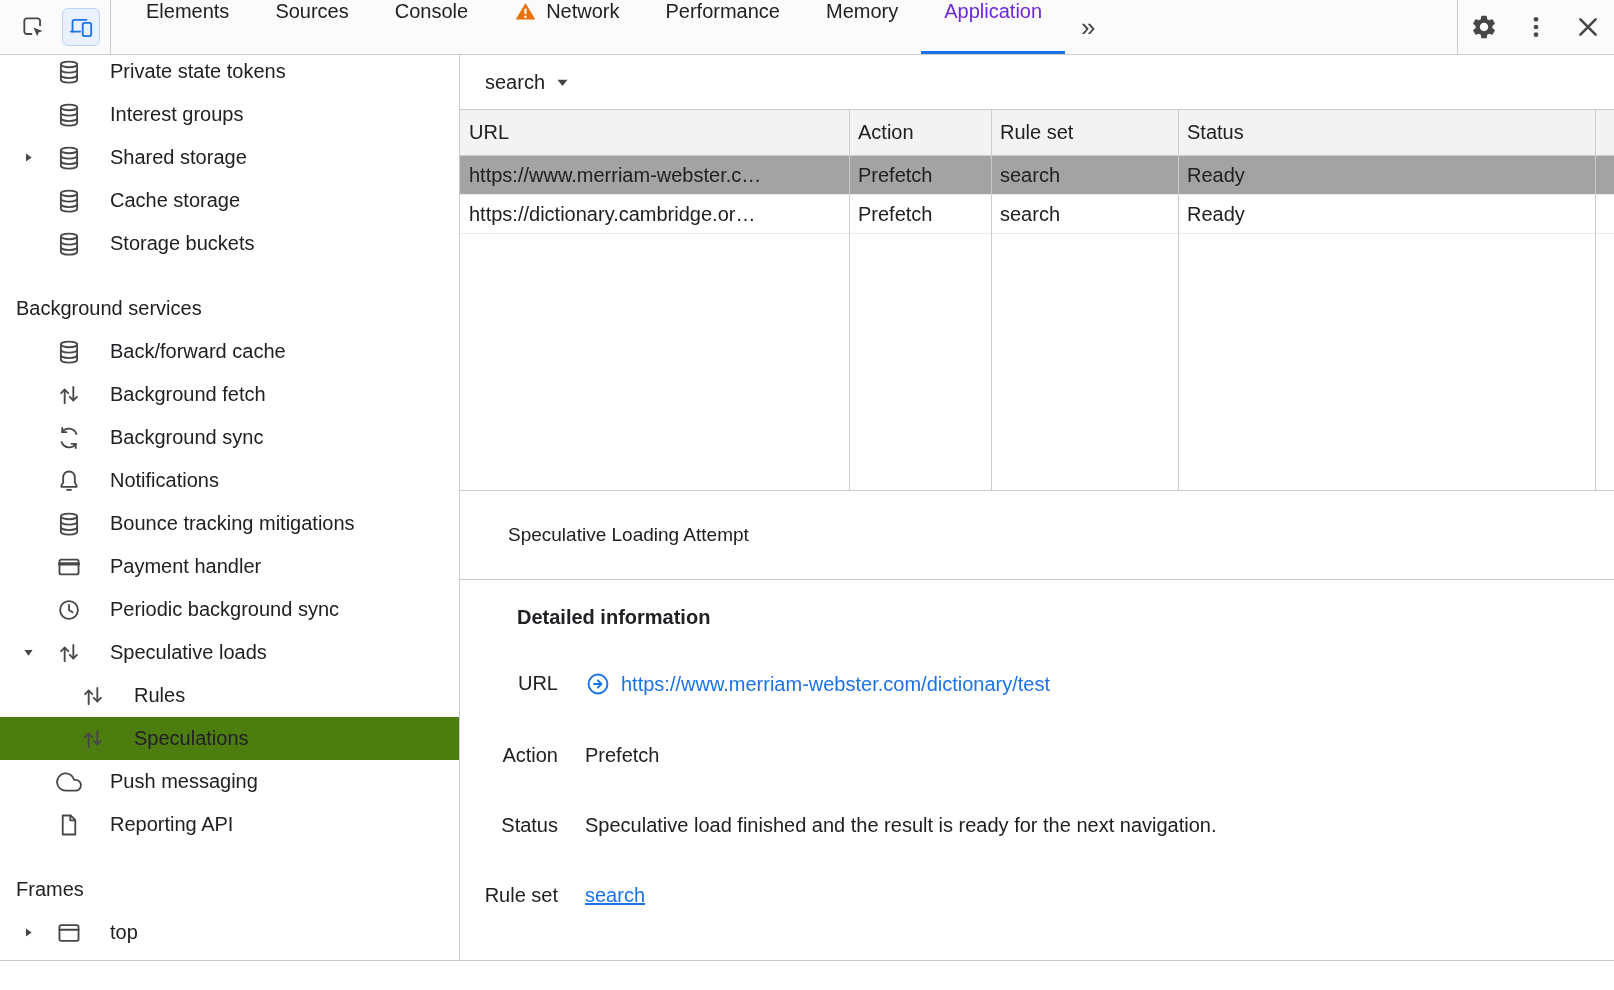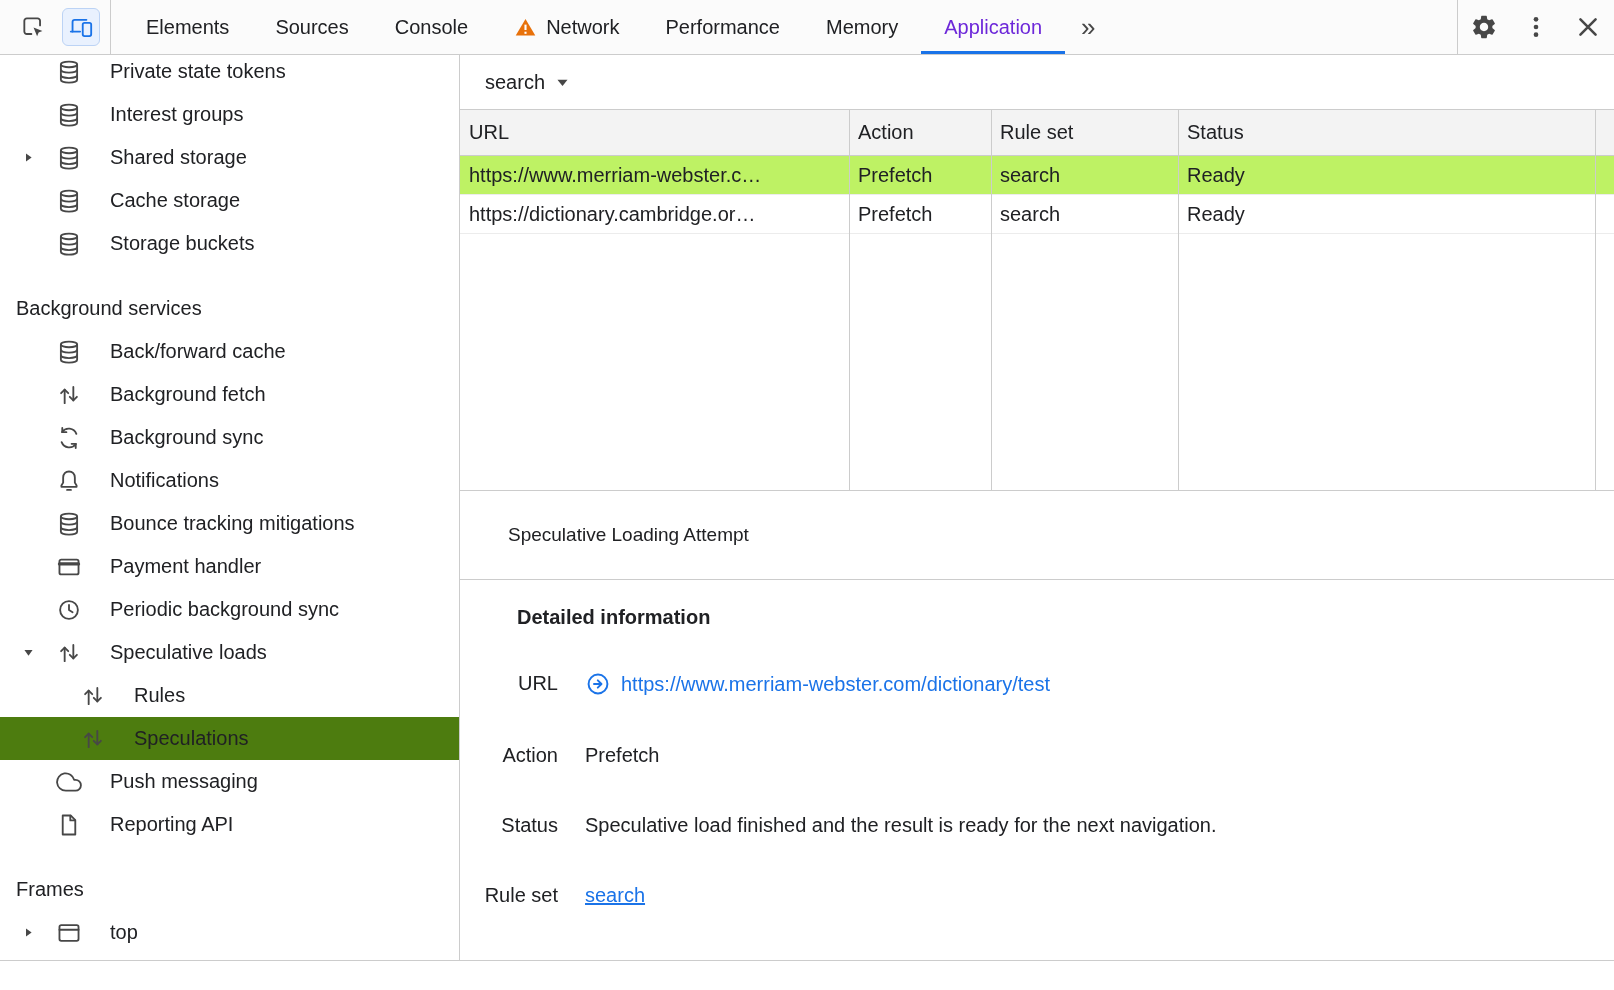--- a/index.html
+++ b/index.html
@@ -21,21 +21,21 @@
   .ic-tri{width:15px;height:15px}
   .ic-22{width:23px;height:23px}
 
   
   .topbar{height:55px;display:flex;align-items:stretch;background:#fbfbfb;border-bottom:1px solid #ccc}
   .tb-left{display:flex;align-items:center;padding-left:14px;gap:10px}
   .iconbtn{width:38px;height:38px;display:flex;align-items:center;justify-content:center;border-radius:6px}
   .device-btn{background:#e9f1fe;border:1px solid #bcd3f5}
   .vdiv{width:1px;background:#ccc}
   .tabs{display:flex;align-items:stretch;margin-left:12px}
-  .tab{display:flex;align-items:center;gap:9px;padding:0 23px;cursor:default;white-space:nowrap}
+  .tab{display:flex;align-items:flex-start;gap:9px;padding:0 23px;cursor:default;white-space:nowrap}
   .tab.active{color:#6d28d9;box-shadow:inset 0 -3px 0 #1a73e8}
   .more-tabs{display:flex;align-items:center;padding:0 16px;font-size:26px;color:#474747}
   .tb-right{margin-left:auto;display:flex;align-items:stretch}
   .tb-right .rbtn{width:52px;display:flex;align-items:center;justify-content:center}
   .tb-right .ic{width:28px;height:28px}
 
   
   .app{display:flex;height:905px}
   .bottomstrip{height:30px;border-top:1px solid #ccc;background:#fff}
 
@@ -53,21 +53,21 @@
   .main{flex:1;display:flex;flex-direction:column;min-width:0}
   .filterbar{height:54px;display:flex;align-items:center;padding-left:25px}
   .dropdown{display:flex;align-items:center;gap:10px;cursor:default}
 
   .tbl{position:relative;height:382px;border-top:1px solid #ccc;border-bottom:1px solid #ccc}
   .col-sep{position:absolute;top:0;bottom:0;width:1px;background:#ccc}
   .thead,.trow{display:grid;grid-template-columns:389px 142px 187px 1fr}
   .thead{height:46px;background:#f3f3f3;border-bottom:1px solid #ccc}
   .th,.td{display:flex;align-items:center;padding-left:9px;white-space:nowrap;overflow:hidden}
   .trow{height:39px;border-bottom:1px solid #ececec}
-  .trow.selected{background:#bef264}
+  .trow.selected{background:#a3a3a3}
 
   .attempt-head{height:89px;display:flex;align-items:center;padding-left:48px;font-size:19px;border-bottom:1px solid #ccc}
 
   .details{padding:26px 40px 0 16px}
   .details-title{font-weight:bold;margin-left:41px;margin-bottom:42px}
   .drow{display:flex;margin-bottom:46px;line-height:24px}
   .dlabel{width:82px;text-align:right;flex:none}
   .dvalue{margin-left:27px;display:flex;align-items:center;min-width:0}
   .link{color:#1a73e8;text-decoration:none;cursor:pointer}
   .link.underline{text-decoration:underline}

